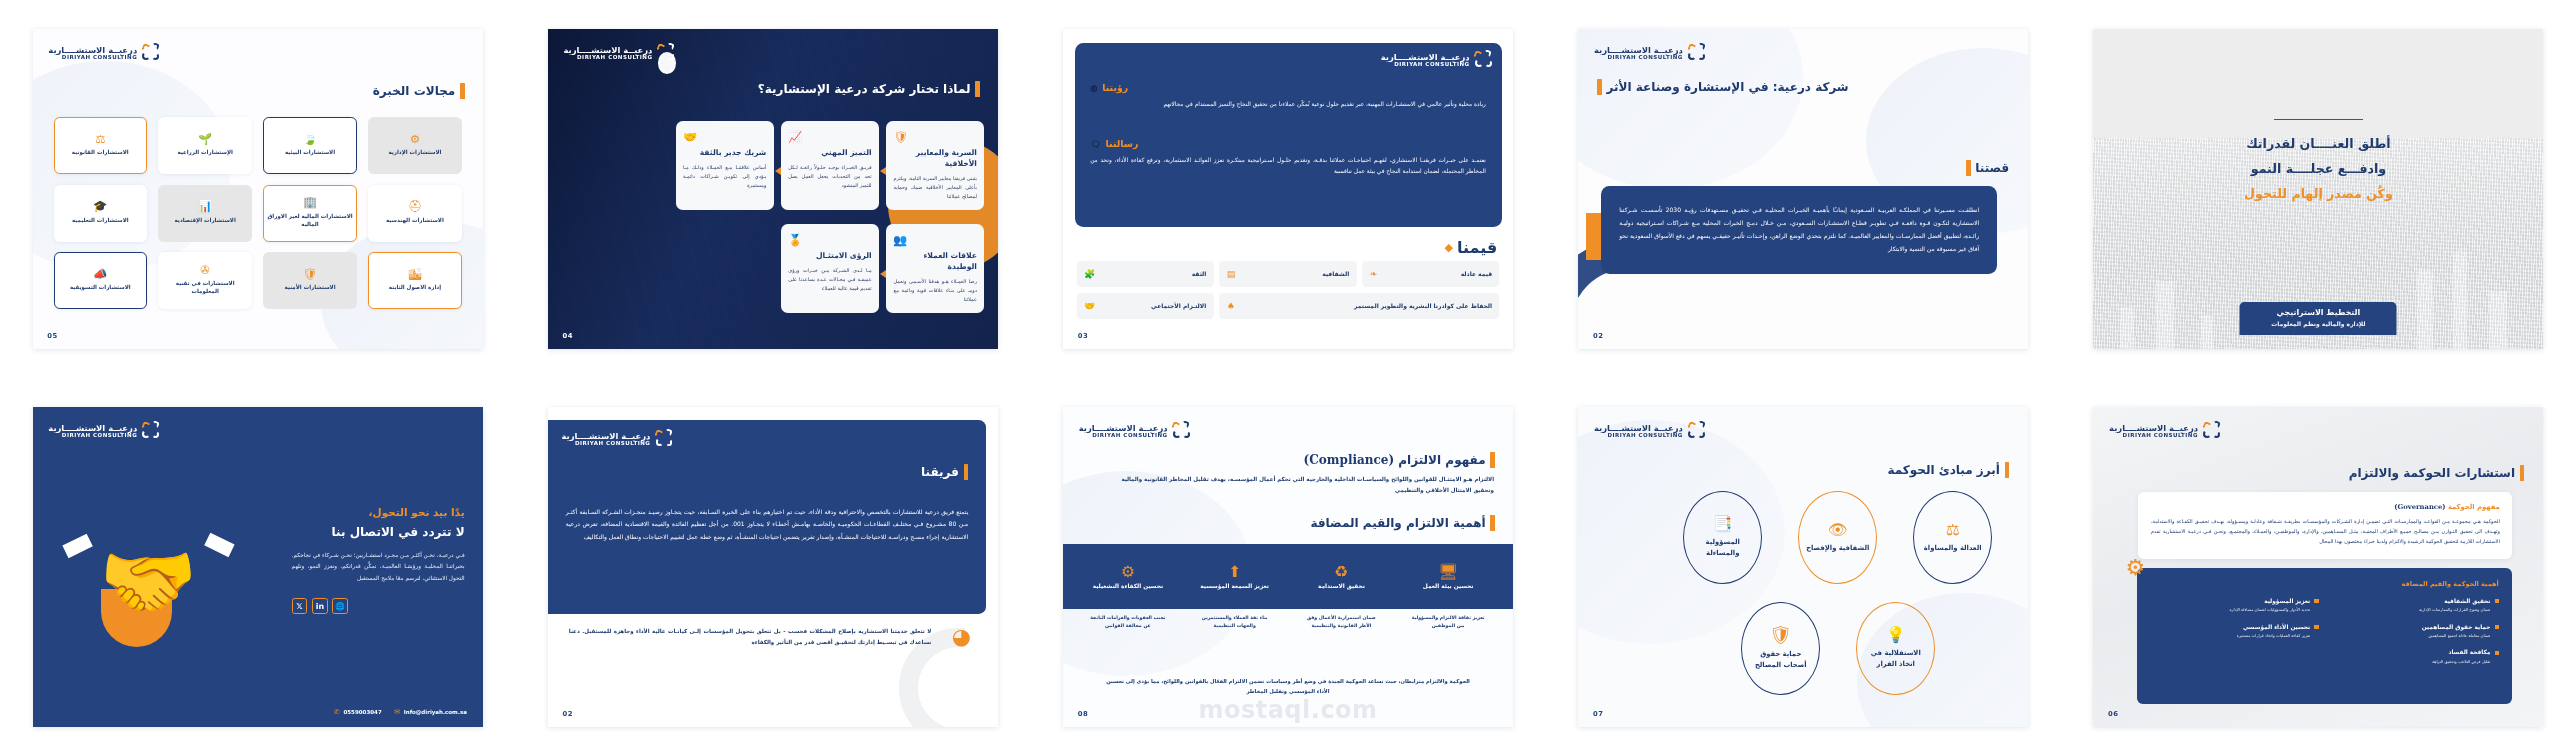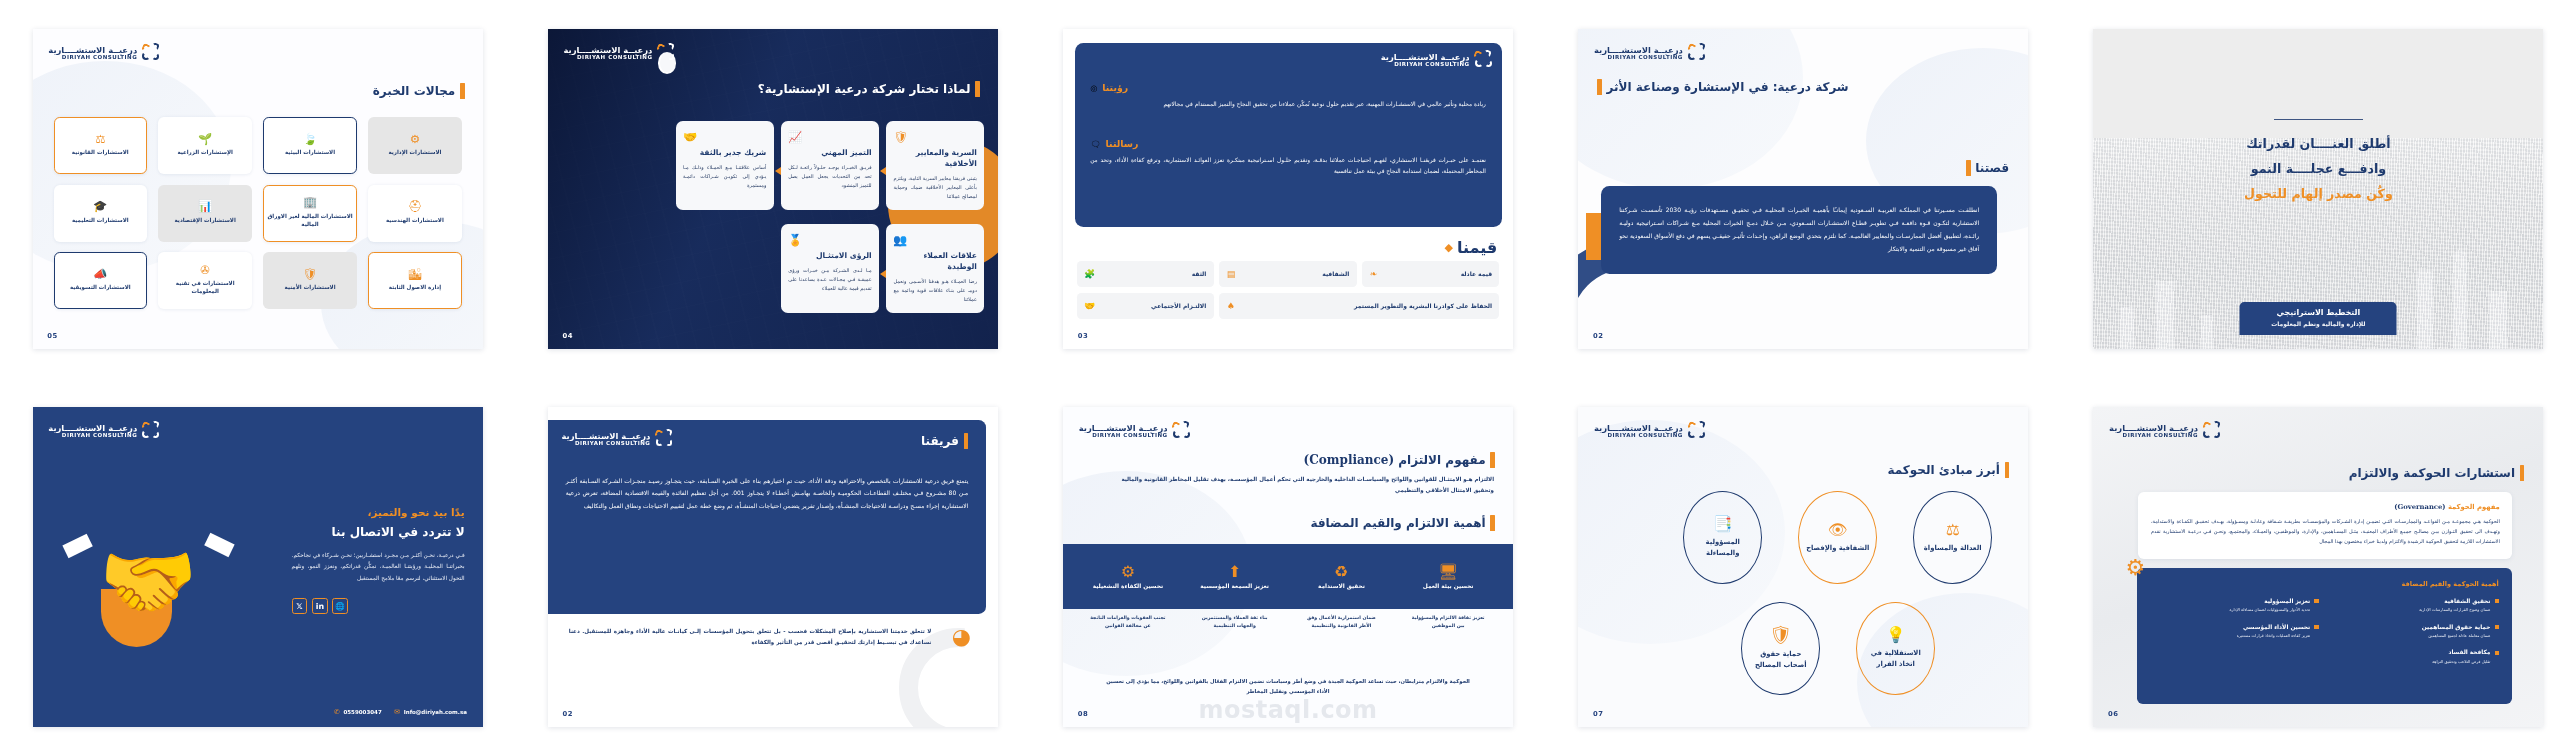--- a/index.html
+++ b/index.html
@@ -172,21 +172,21 @@
   .s8 .band .it .lbl{font-size:5.8px;font-weight:700;color:#fff;text-align:center}
   .s8 .subs{position:absolute;top:207px;left:0;right:0;display:flex;justify-content:space-around;padding:0 11.5px}
   .s8 .subs .it{width:79px;font-size:4.7px;line-height:1.7;color:#1e3a6e;text-align:center;font-weight:600}
   .s8 .foot{position:absolute;bottom:31px;left:37px;right:37px;font-size:5.2px;line-height:1.95;color:#1e3a6e;text-align:center;font-weight:600;direction:rtl}
   .s8 .wm{position:absolute;left:0;right:0;bottom:3.1px;text-align:center;color:rgba(120,130,150,.17);
     font-size:24px;font-weight:700;letter-spacing:0.5px;pointer-events:none}
 
   
   .s9{background:#fff}
   .s9 .panel{position:absolute;top:12.6px;left:0;right:11.5px;height:194px;background:#25437f;border-radius:0 7.3px 7.3px 0;padding:13.6px 18px}
-  .s9 .ttl{}
+  .s9 .ttl{margin-top:31px}
   .s9 .panel p{margin-top:26px;font-size:6px;line-height:2.1;color:#fff;text-align:justify;direction:rtl}
   .s9 .bottom{position:absolute;top:219px;left:21px;right:18px;display:flex;gap:11.5px;flex-direction:row-reverse;align-items:flex-start}
   .s9 .bottom p{font-size:5.5px;line-height:1.95;color:#1e3a6e;text-align:justify;direction:rtl;font-weight:600;flex:1}
   .s9 .meter{font-size:22px;color:#ef8f25;flex:0 0 37px;text-align:center;line-height:1}
   .s9 .hook{position:absolute;right:-21px;bottom:-21px;width:120px;height:120px;border:19px solid #f0f1f3;border-radius:50%;
     clip-path:polygon(0 0,55% 0,55% 100%,0 100%)}
 
   
   .s10{background:#25437f}
   .s10 .txt{position:absolute;top:99px;right:18px;width:173px;text-align:right;direction:rtl}
@@ -685,21 +685,21 @@
       <span class="en">DIRIYAH CONSULTING</span>
           </span>
     </div>
     <div class="hands">
       <div class="blob"></div>
       <div class="hs">🤝</div>
       <span class="cuffL"></span>
       <span class="cuffR"></span>
     </div>
     <div class="txt">
-      <div class="t1">يدًا بيد نحو والتميز،</div>
+      <div class="t1">يدًا بيد نحو التحول،</div>
       <div class="t2">لا تتردد في الاتصال بنا</div>
       <div class="t3">فـي درعيـة، نحـن أكثـر مـن مجـرد استشـاريين؛ نحـن شـركاء في نجاحكم. بخبراتنـا المحليـة ورؤيتنـا العالميـة، نمكِّن قدراتكم، ونعزز النمو، ونلهم التحول الاستثنائي، لنرسم معًا ملامح المستقبل</div>
       <div class="socials">
         <a href="#">𝕏</a>
         <a href="#">in</a>
         <a href="#">🌐</a>
       </div>
     </div>
     <div class="contact">
       <div class="ci">

